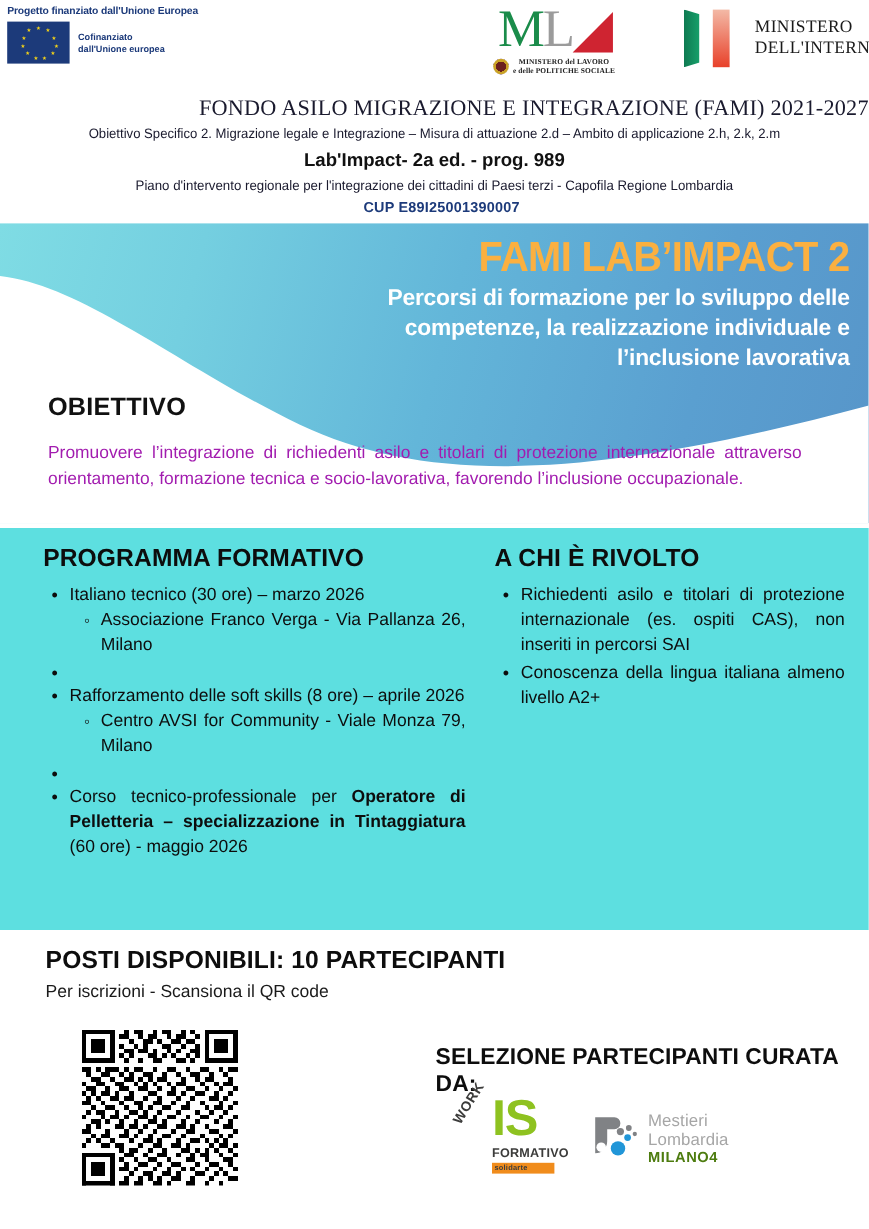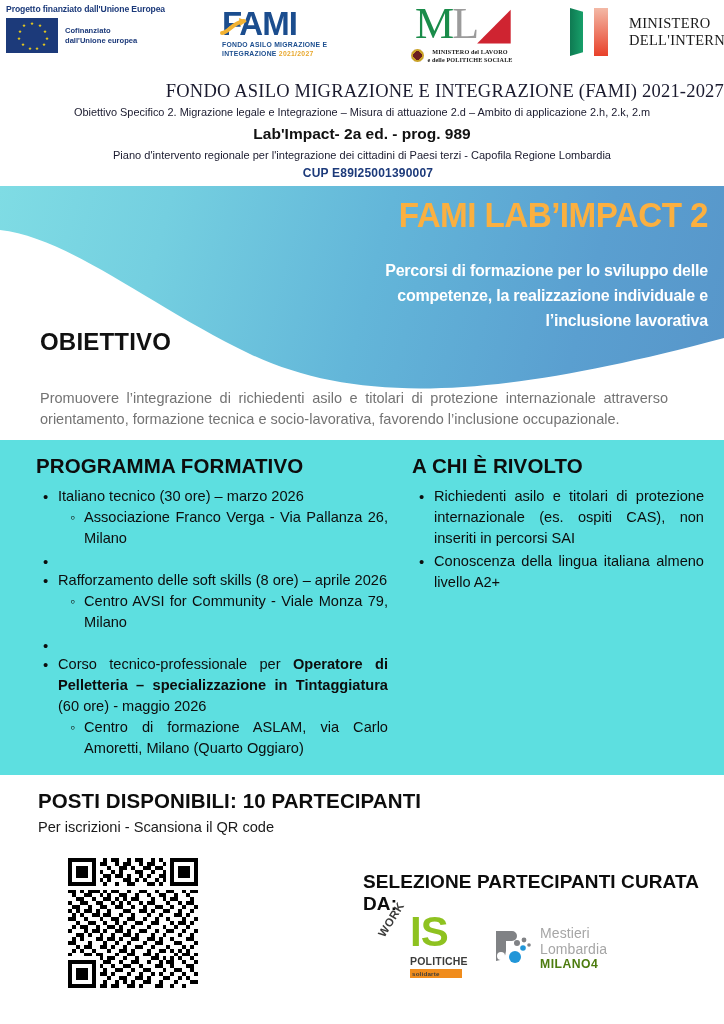--- a/index.html
+++ b/index.html
@@ -231,45 +231,44 @@
   .hero-title {
     font-size: 35px;
     font-weight: bold;
     color: #fbb040;
     letter-spacing: -0.6px;
     line-height: 42px;
     transform: scaleX(0.95);
     transform-origin: right center;
   }
   .hero-sub {
-    margin-top: 22px;
-    font-size: 16px;
+    font-size: 19px;
     font-weight: bold;
     color: #ffffff;
     line-height: 25px;
     letter-spacing: -0.2px;
   }
 
   
   .obiettivo {
     position: absolute;
     top: 328px; left: 40px;
     width: 628px;
   }
   .obiettivo-h {
-    font-size: 24px;
+    font-size: 21px;
     font-weight: bold;
     color: #111;
     letter-spacing: 0.2px;
-    margin-bottom: 32px;
+    margin-bottom: 16px;
   }
   .obiettivo-p {
     font-size: 14.5px;
     line-height: 21px;
-    color: #737373;
+    color: #a21caf;
     text-align: justify;
   }
 
   
   .teal-band {
     position: absolute;
     top: 440px; left: 0;
     width: 724px;
     height: 335px;
     background: #5ddfe0;
@@ -466,34 +465,20 @@
         <span class="eu-star" style="left:12px;top:12px;">★</span>
         <span class="eu-star" style="left:16px;top:6px;">★</span>
       </div>
       <div class="eu-flag-text">
         <div>Cofinanziato</div>
         <div>dall'Unione europea</div>
       </div>
     </div>
   </div>
 
-  <div class="fami-logo">
-    <div class="fami-word">
-      <svg class="fami-arrow" viewBox="0 0 30 18">
-        <path d="M2 16 C8 16 12 6 24 4" stroke="#f2b233" stroke-width="4" fill="none" stroke-linecap="round"></path>
-        <path d="M19 1 L27 4 L20 9 Z" fill="#f2b233"></path>
-      </svg>
-      <span>FAMI</span>
-    </div>
-    <div class="fami-sub1">FONDO ASILO MIGRAZIONE E</div>
-    <div class="fami-sub2">
-      <span>INTEGRAZIONE</span>
-      <span class="fami-years">2021/2027</span>
-    </div>
-  </div>
 
   <div class="ml-logo">
     <div class="ml-mark">
       <span class="ml-m">M</span><span class="ml-l">L</span><span class="ml-tick">◢</span>
     </div>
     <div class="ml-caption">
       <span class="ml-emblem"></span>
       <span>
         <div>MINISTERO del LAVORO</div>
         <div>e delle POLITICHE SOCIALE</div>
@@ -551,23 +536,20 @@
       <li class="gap" style="list-style:none"></li>
       <li>
         <span>Rafforzamento delle soft skills (8 ore) – aprile 2026</span>
         <ul class="lv2">
           <li>Centro AVSI for Community - Viale Monza 79, Milano</li>
         </ul>
       </li>
       <li class="gap" style="list-style:none"></li>
       <li>
         <span>Corso tecnico-professionale per </span><b>Operatore di Pelletteria – specializzazione in Tintaggiatura</b><span> (60 ore) - maggio 2026</span>
-        <ul class="lv2">
-          <li>Centro di formazione ASLAM, via Carlo Amoretti, Milano (Quarto Oggiaro)</li>
-        </ul>
       </li>
     </ul>
   </div>
 
   <div class="col-right">
     <div class="sect-h">A CHI È RIVOLTO</div>
     <ul class="lv1 rt-list">
       <li>Richiedenti asilo e titolari di protezione internazionale (es. ospiti CAS), non inseriti in percorsi SAI</li>
       <li>Conoscenza della lingua italiana almeno livello A2+</li>
     </ul>
@@ -873,21 +855,21 @@
       <rect x="26" y="32" width="1" height="1"></rect>
       <rect x="29" y="32" width="1" height="1"></rect>
   </g>
 </svg>
 
 <div class="selezione-h">SELEZIONE PARTECIPANTI CURATA DA:</div>
 
 <div class="wip-logo">
   <div class="wip-work">WORK</div>
   <div class="wip-is">IS</div>
-  <div class="wip-progress">POLITICHE</div>
+  <div class="wip-progress">FORMATIVO</div>
   <div class="wip-bar"></div>
   <div class="wip-sol">solidarte</div>
 </div>
 
 <div class="mestieri-logo">
   <svg class="mest-mark" viewBox="0 0 44 44">
     <path d="M6 4 h16 a5 5 0 0 1 0 10 h-6 v10 a10 10 0 0 1 -10 10 Z" fill="#808285"></path>
     <circle cx="11" cy="29" r="4" fill="#ffffff"></circle>
     <circle cx="25" cy="30" r="6" fill="#2196d8"></circle>
     <circle cx="27" cy="16" r="3" fill="#808285"></circle>

